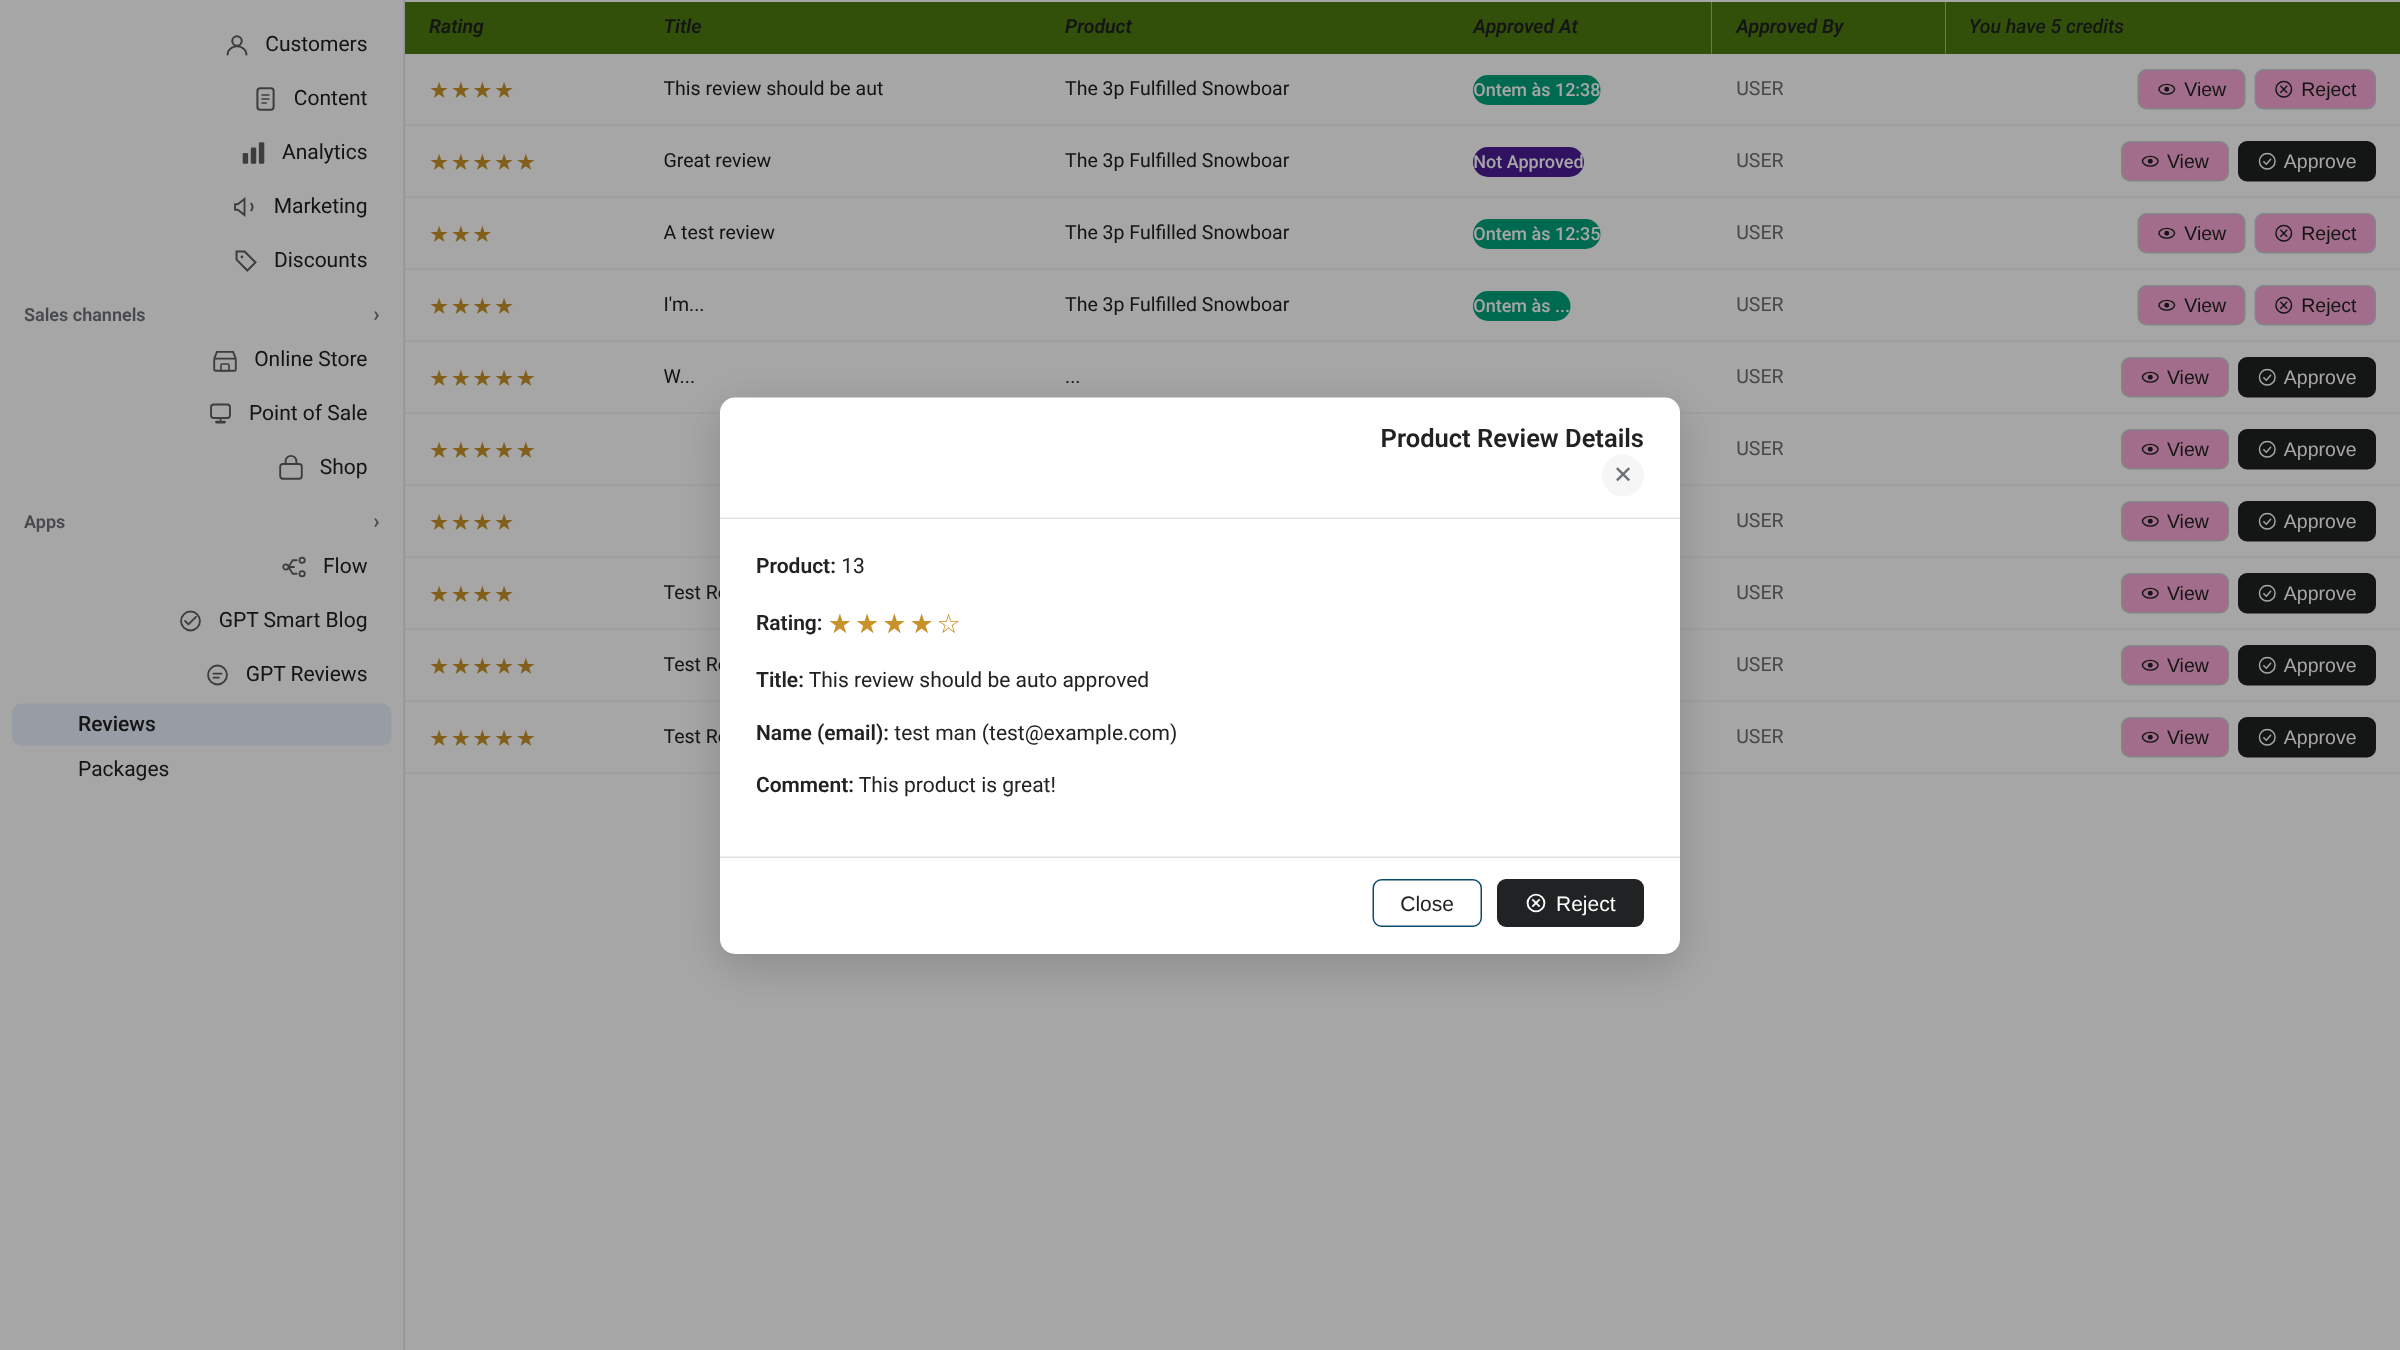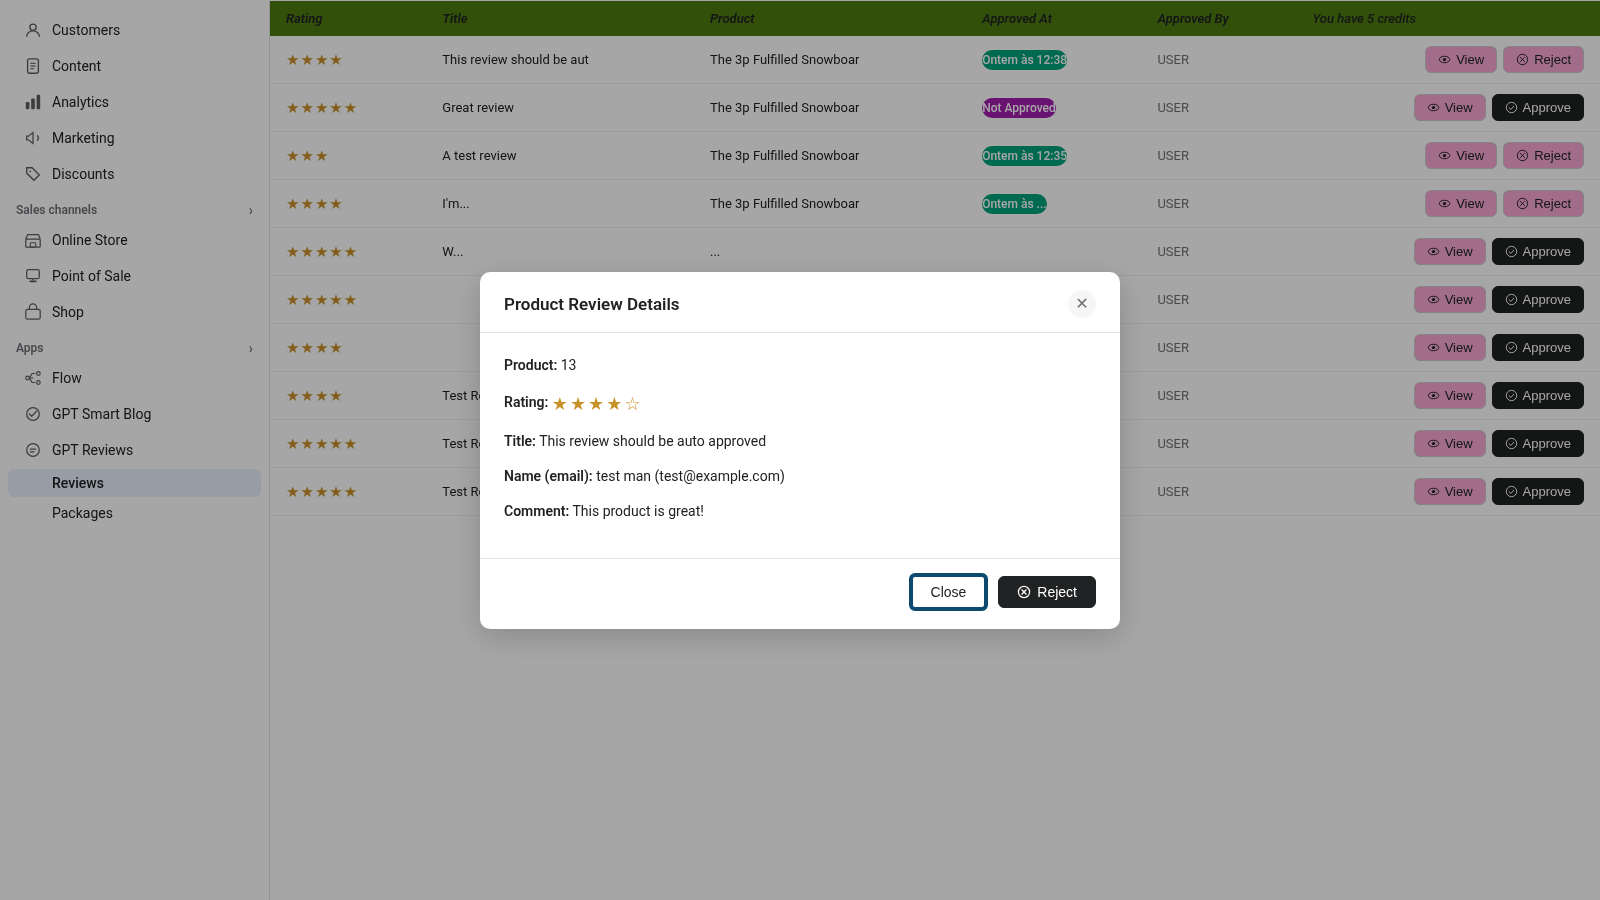--- a/index.html
+++ b/index.html
@@ -1,57 +1,57 @@
 <!DOCTYPE html>
 <html><head>
   <meta charset="utf-8">
   <style>
     * { box-sizing: border-box; margin: 0; padding: 0; }
     body { font-family: -apple-system, BlinkMacSystemFont, 'Segoe UI', Roboto, sans-serif; background: #f6f6f7; display: flex; height: 900px; overflow: hidden; }
 
     
     .sidebar { width: 270px; background: #fff; border-right: 1px solid #e1e3e5; display: flex; flex-direction: column; padding: 12px 0; flex-shrink: 0; overflow-y: auto; }
-    .sidebar-item { display: flex; align-items: center; gap: 10px; padding: 8px 16px; cursor: pointer; color: #202223; font-size: 14px; border-radius: 6px; margin: 1px 8px; }
+    .sidebar-item { display: flex; align-items: center; gap: 10px; padding: 8px 16px; cursor: pointer; color: #202223; font-size: 14px; border-radius: 6px; margin: 1px 8px; justify-content: flex-end; }
     .sidebar-icon { width: 18px; height: 18px; display: flex; align-items: center; justify-content: center; color: #5c5f62; flex-shrink: 0; }
     .sidebar-section { padding: 10px 16px 4px; font-size: 12px; color: #6d7175; font-weight: 600; display: flex; align-items: center; justify-content: space-between; }
     .sidebar-section-arrow { color: #6d7175; font-size: 14px; }
     .sidebar-sub { padding: 6px 16px 6px 44px; font-size: 14px; color: #202223; cursor: pointer; border-radius: 6px; margin: 1px 8px; }
     .sidebar-sub.active { background: #e8f0fe; font-weight: 500; }
 
     
     .main { flex: 1; display: flex; flex-direction: column; overflow: hidden; }
 
     
     .table-wrapper { flex: 1; overflow-y: auto; background: #fff; margin: 0; position: relative; }
     table { width: 100%; border-collapse: collapse; }
     thead th { background: #4d7c0f; padding: 10px 16px; text-align: left; font-size: 13px; font-weight: 600; color: #202223; border-bottom: 1px solid #e1e3e5; position: sticky; top: 1px; z-index: 1; font-style: italic; }
     thead th:last-child { text-align: left; }
     tbody td { padding: 10px 16px; font-size: 13px; color: #202223; border-bottom: 1px solid #f1f2f3; vertical-align: middle; }
     .stars { color: #c8922a; font-size: 15px; letter-spacing: 1px; }
     .badge { display: inline-block; padding: 3px 0; border-radius: 10px; font-size: 12px; font-weight: 500; }
     .badge-green { background: #00a47c; color: #fff; }
-    .badge-orange { background: #a21caf; color: #fff; }
+    .badge-orange { background: #4c1d95; color: #fff; }
     .btn { display: inline-flex; align-items: center; gap: 5px; padding: 5px 12px; border-radius: 6px; font-size: 13px; cursor: pointer; border: 1px solid #c9cccf; background: #f9a8d4; color: #202223; white-space: nowrap; }
     .btn-dark { background: #202223; color: #fff; border-color: #202223; }
     .action-cell { display: flex; align-items: center; gap: 6px; justify-content: flex-end; }
     .credits-cell { text-align: right; font-size: 13px; color: #202223; font-weight: 500; }
     .user-cell { color: #6d7175; font-size: 13px; }
 
     
     .modal-overlay { position: fixed; inset: 0; background: rgba(0,0,0,0.35); display: flex; align-items: center; justify-content: center; z-index: 100; }
     .modal { background: #fff; border-radius: 10px; width: 640px; max-width: 95vw; box-shadow: 0 8px 32px rgba(0,0,0,0.18); overflow: hidden; }
-    .modal-header { display: flex; align-items: center; justify-content: space-between; padding: 18px 24px 14px; border-bottom: 1px solid #e1e3e5; }
+    .modal-header { display: flex; align-items: flex-end; justify-content: space-between; padding: 18px 24px 14px; border-bottom: 1px solid #e1e3e5; flex-direction: column; }
     .modal-title { font-size: 17px; font-weight: 600; color: #202223; }
     .modal-close { width: 28px; height: 28px; border-radius: 50%; border: none; background: #f6f6f7; cursor: pointer; display: flex; align-items: center; justify-content: center; font-size: 16px; color: #6d7175; }
     .modal-body { padding: 22px 24px; }
     .modal-field { margin-bottom: 14px; font-size: 14px; color: #202223; line-height: 1.5; }
     .modal-field .label { font-weight: 600; }
     .modal-stars { color: #c8922a; font-size: 18px; letter-spacing: 2px; display: inline-block; vertical-align: middle; }
     .modal-footer { padding: 14px 24px 18px; display: flex; align-items: center; justify-content: flex-end; gap: 10px; border-top: 1px solid #e1e3e5; }
-    .btn-close-modal { padding: 7px 18px; border-radius: 6px; border: 4px solid #0c4a6e; background: #fff; color: #202223; font-size: 14px; cursor: pointer; }
+    .btn-close-modal { padding: 7px 18px; border-radius: 6px; border: 1px solid #0c4a6e; background: #fff; color: #202223; font-size: 14px; cursor: pointer; }
     .btn-reject-modal { padding: 7px 18px; border-radius: 6px; border: 1px solid #202223; background: #202223; color: #fff; font-size: 14px; cursor: pointer; display: flex; align-items: center; gap: 6px; }
 
     svg { display: block; }
   </style>
 </head>
 <body>
 
 <nav class="sidebar">
   <div class="sidebar-item">
     <span class="sidebar-icon">

